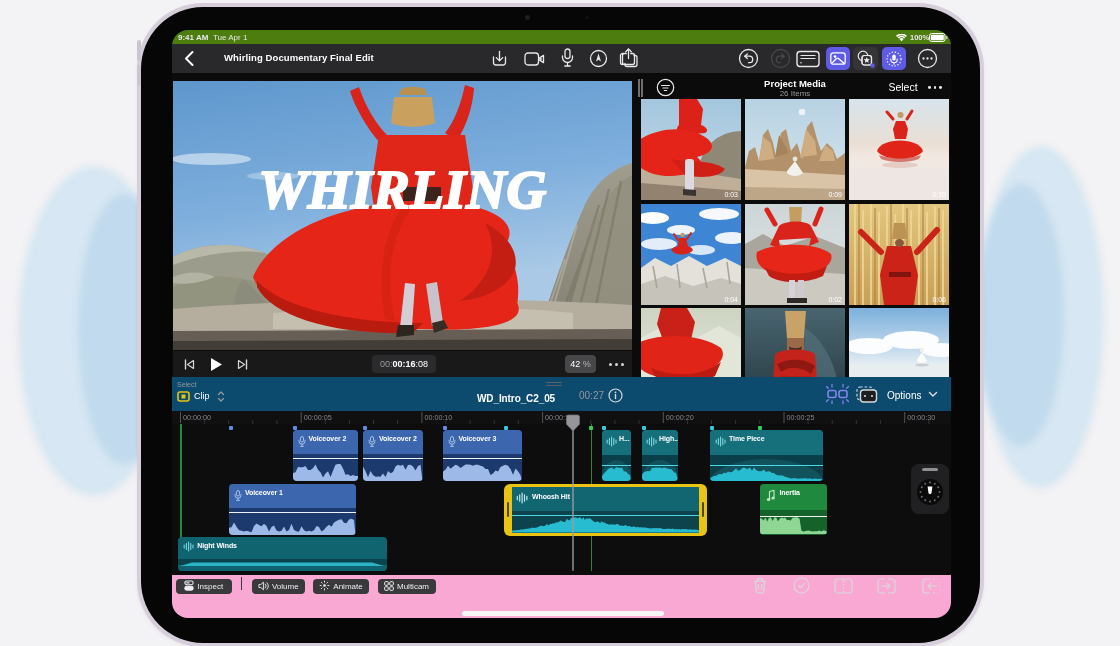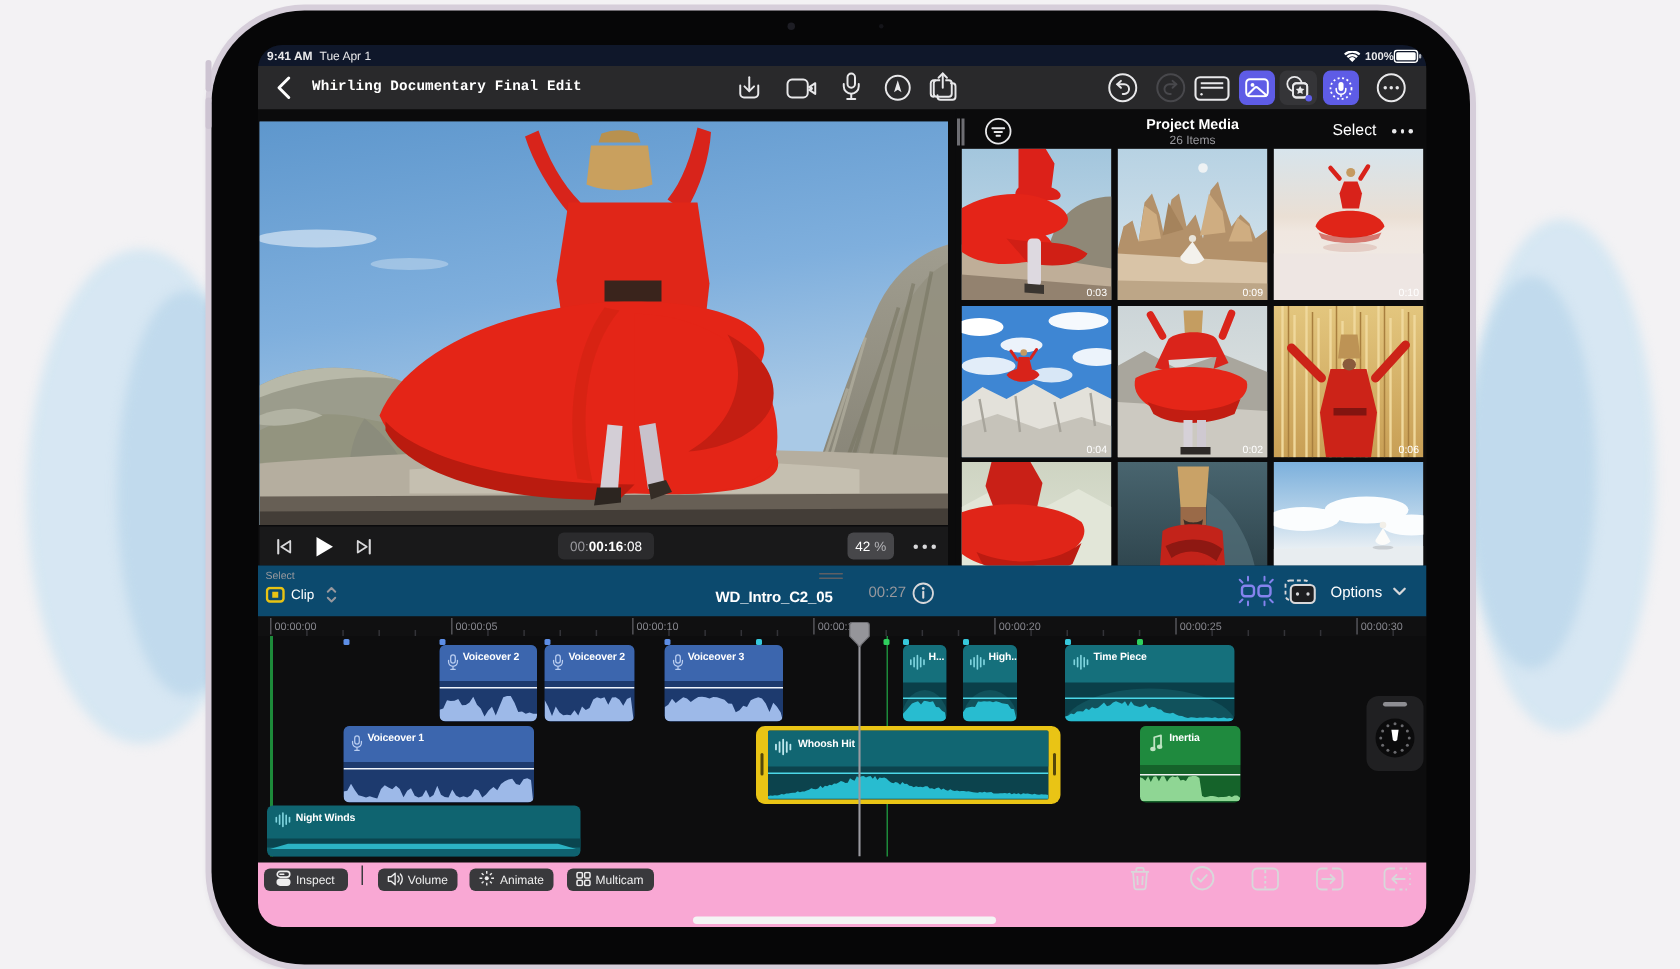--- a/index.html
+++ b/index.html
@@ -9,23 +9,23 @@
   .ring{position:absolute;border-radius:50%;filter:blur(3.5px);}
   .rL1{left:18px;top:166px;width:152px;height:330px;background:rgba(209,229,242,0.85);}
   .rL2{left:78px;top:194px;width:92px;height:270px;background:rgba(184,214,234,0.72);}
   .rR1{left:978px;top:146px;width:126px;height:342px;background:rgba(209,229,242,0.85);}
   .rR2{left:978px;top:184px;width:86px;height:262px;background:rgba(184,214,234,0.72);}
   
   .device{position:absolute;left:141px;top:7px;width:839px;height:636px;background:#060607;border-radius:62px;box-shadow:0 0 0 4px #d6ceda, 0 2px 6px rgba(60,40,80,0.25);}
   .sidebtn{position:absolute;width:4px;border-radius:2px;background:#cdc4d2;}
   .screen{position:absolute;left:31px;top:23px;width:779px;height:588px;border-radius:16px;overflow:hidden;background:#0c0c0d;font-family:"Liberation Sans",sans-serif;}
   
-  .statusbar{position:absolute;left:0;top:0;width:779px;height:14px;background:#0f172a;color:#e8e8ea;font-size:9px;}
+  .statusbar{position:absolute;left:0;top:0;width:779px;height:14px;background:#4d7c0f;color:#e8e8ea;font-size:9px;}
   .toolbar{position:absolute;left:0;top:14px;width:779px;height:29px;background:#29292b;}
-  .ttl{position:absolute;left:36px;top:8px;color:#fff;font-size:9.5px;font-weight:bold;letter-spacing:.1px;font-family:Liberation Mono, monospace;}
+  .ttl{position:absolute;left:52px;top:8px;color:#fff;font-size:9.5px;font-weight:bold;letter-spacing:.1px;}
   
   .mainarea{position:absolute;left:0;top:43px;width:779px;height:304px;background:#0b0b0c;}
   .preview{position:absolute;left:1px;top:8px;width:459px;height:269px;overflow:hidden;background:#6aa1d4;}
   .playbar{position:absolute;left:1px;top:278px;width:459px;height:26px;background:#19191a;}
   .panel{position:absolute;left:465px;top:0px;width:314px;height:304px;background:#0b0b0c;}
   .cell{position:absolute;overflow:hidden;background:#222;}
   
   .tlhead{position:absolute;left:0;top:347px;width:779px;height:34px;background:#0c4a6e;}
   .ruler{position:absolute;left:0;top:381px;width:779px;height:13px;background:#101011;color:#7c7c84;font-size:8px;}
   .tracks{position:absolute;left:0;top:394px;width:779px;height:151px;background:#0d0d0e;}
@@ -217,20 +217,21 @@
               <path d="M84 200 C110 228 180 242 250 242 L240 252 C160 254 100 236 84 206 Z" fill="#ba1b0f"></path>
               <path d="M312 142 C334 154 346 170 342 188 C336 206 312 218 286 220 C320 200 326 166 312 142 Z" fill="#c41e12"></path>
               <path d="M230 124 C210 152 204 196 212 238 l10 2 C212 196 218 152 240 126 Z" fill="#c9210f" opacity=".45"></path>
 
               <path d="M232 202 l-5 44 h12 l3-43 Z" fill="#d3ced6"></path>
               <path d="M253 203 l6 42 11-3 -6-41 Z" fill="#c8c2cb"></path>
               <path d="M225 244 h16 v10 l-18 2 Z" fill="#2c2520"></path>
               <path d="M259 242 l12-3 4 8 -14 5 Z" fill="#352d26"></path>
             </g>
           </svg>
+          <div class="abs" style="left:0;top:81px;width:459px;text-align:center;color:#fff;font-family:'Liberation Serif',serif;font-style:italic;font-weight:bold;font-size:55px;letter-spacing:0.5px;-webkit-text-stroke:2.2px #fff;line-height:1;">WHIRLING</div>
         </div>
         <div class="playbar" id="playbar">
           <svg class="abs" style="left:11px;top:8px;" width="11" height="11" viewBox="0 0 11 11">
             <path d="M1.5 1 v9" stroke="#d8d8da" stroke-width="1.4" stroke-linecap="round"></path>
             <path d="M9.5 1.6 L3.5 5.5 l6 3.9 Z" fill="none" stroke="#d8d8da" stroke-width="1.2" stroke-linejoin="round"></path>
           </svg>
           <svg class="abs" style="left:37px;top:5.5px;" width="13" height="15" viewBox="0 0 13 15">
             <path d="M1 1 L12 7.5 L1 14 Z" fill="#fff"></path>
           </svg>
           <svg class="abs" style="left:64px;top:8px;" width="11" height="11" viewBox="0 0 11 11">

